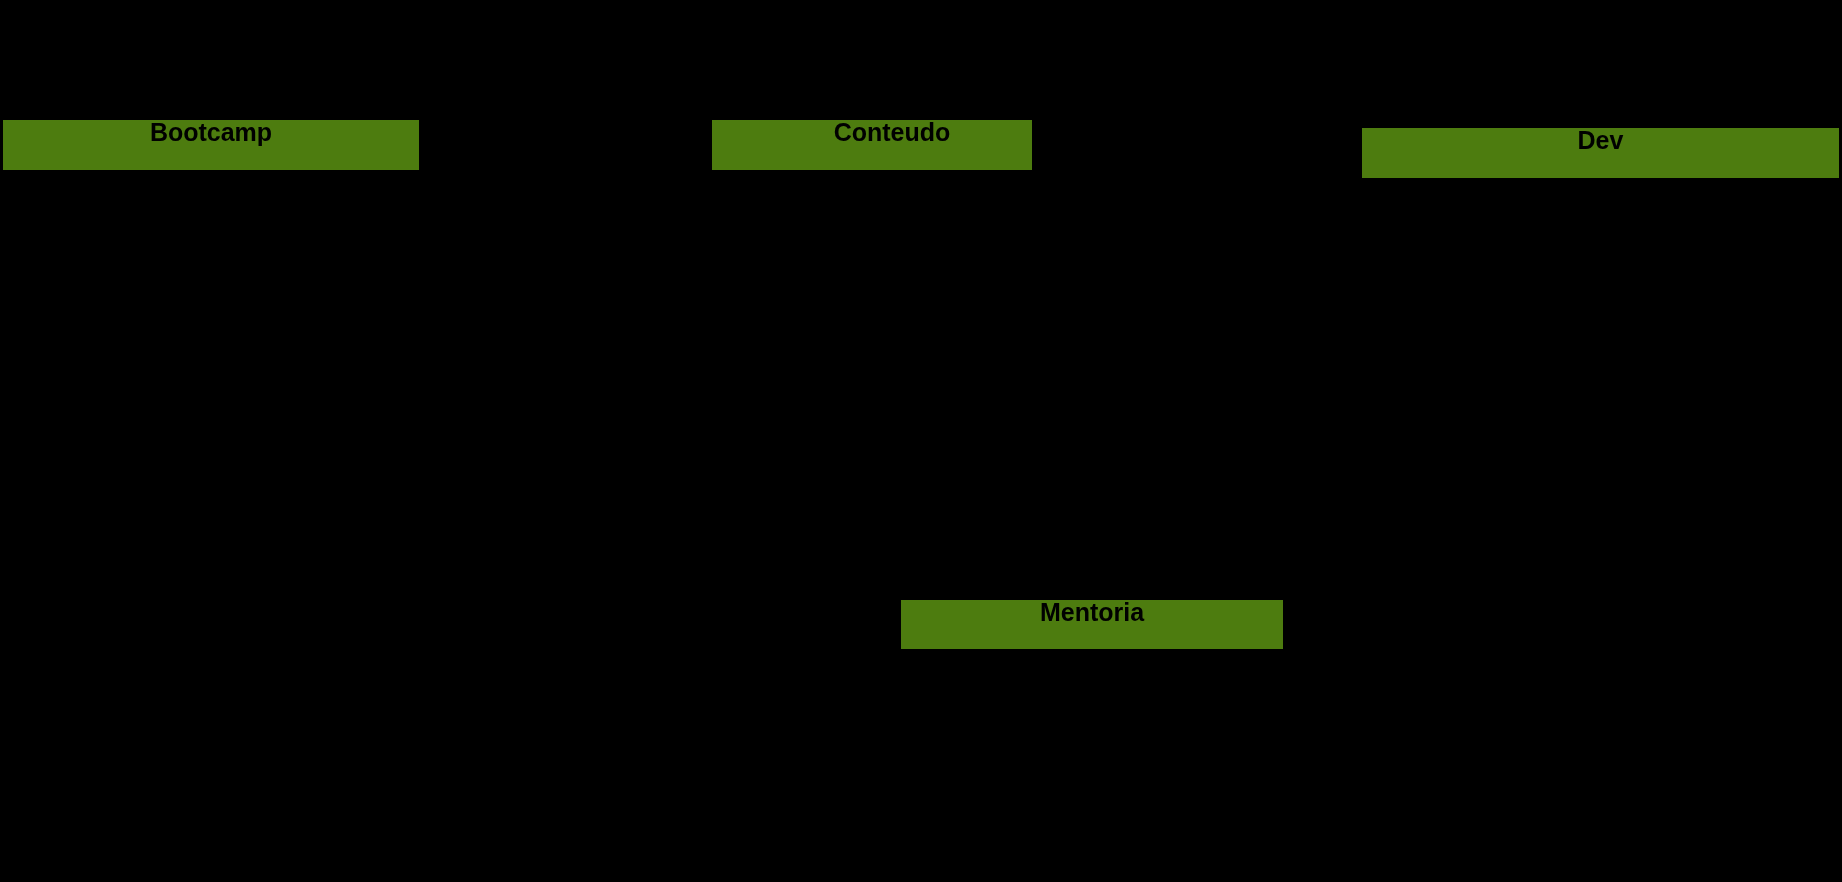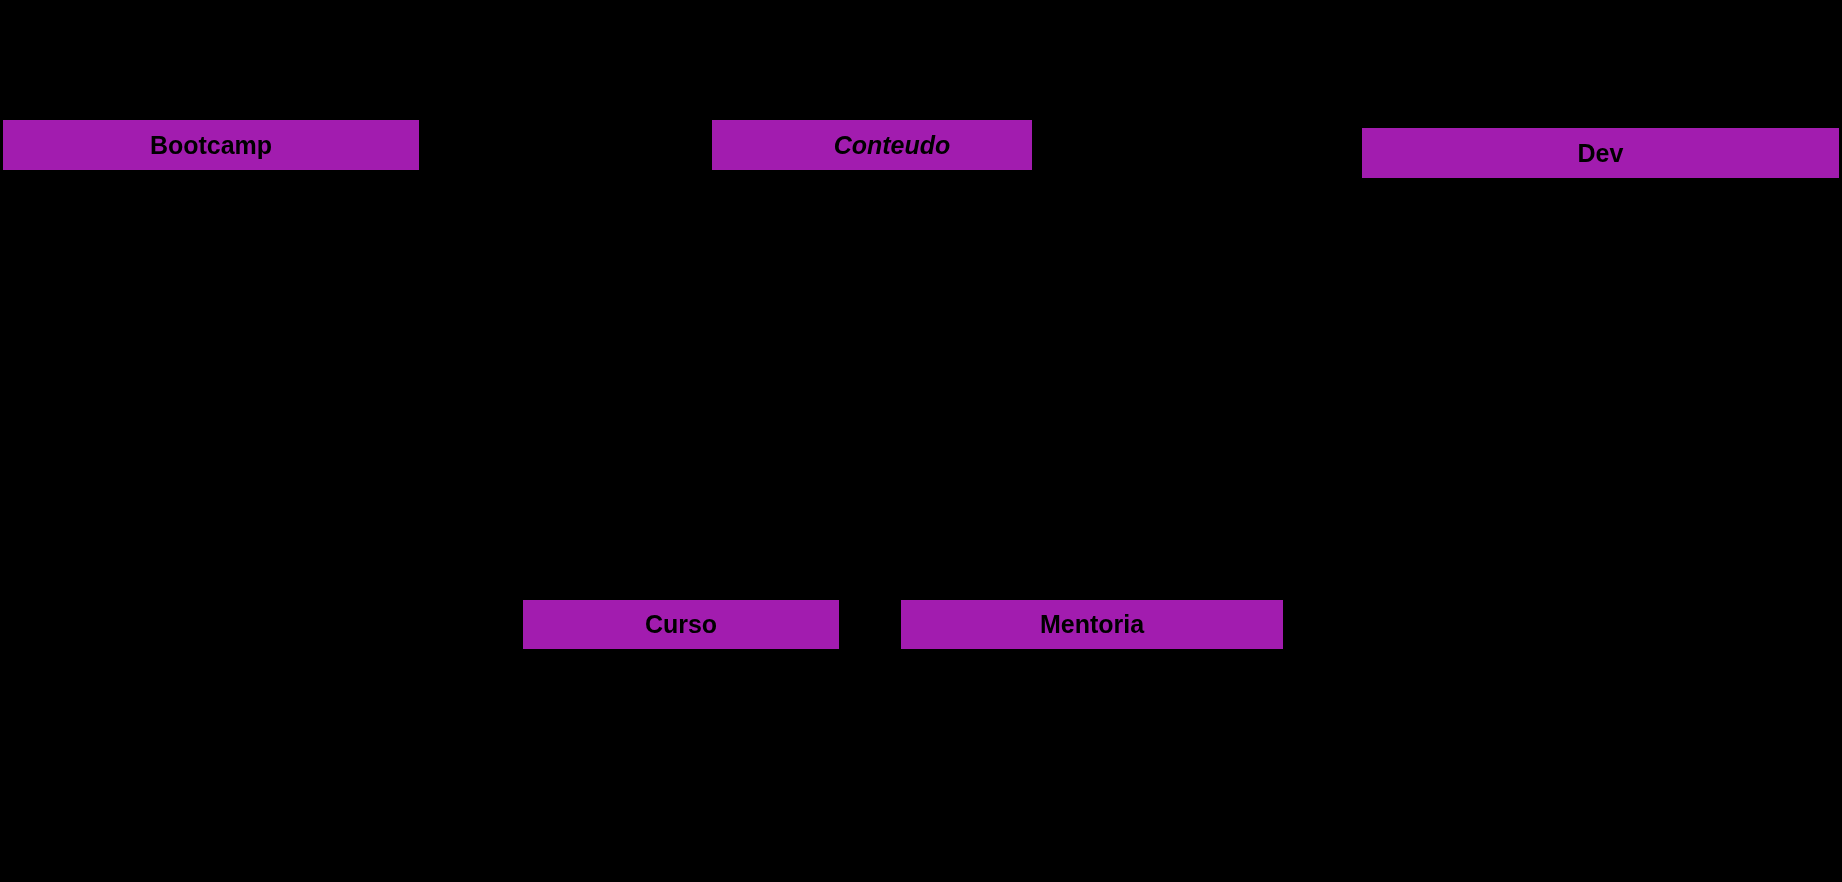--- a/index.html
+++ b/index.html
@@ -10,34 +10,33 @@
   .canvas {
     position: relative;
     width: 1842px;
     height: 882px;
     background: #000000;
     overflow: hidden;
     font-family: "Liberation Sans", "DejaVu Sans", sans-serif;
   }
   .node {
     position: absolute;
-    background: #a21caf;
+    background: #4d7c0f;
     display: flex;
-    align-items: center;
+    align-items: flex-start;
     justify-content: center;
   }
   .node-label {
     color: #000000;
     font-size: 25px;
     font-weight: bold;
     line-height: 1;
     white-space: nowrap;
   }
   .node-label.italic {
-    font-style: italic;
     margin-left: 40px;
   }
   
   .node-bootcamp { left: 3px;    top: 120px; width: 416px; height: 50px; }
   .node-conteudo { left: 712px;  top: 120px; width: 320px; height: 50px; }
   .node-dev      { left: 1362px; top: 128px; width: 477px; height: 50px; }
   
   .node-curso    { left: 523px;  top: 600px; width: 316px; height: 49px; }
   .node-mentoria { left: 901px;  top: 600px; width: 382px; height: 49px; }
 </style>
@@ -51,21 +50,18 @@
   </div>
 
   <div class="node node-conteudo">
     <span class="node-label italic">Conteudo</span>
   </div>
 
   <div class="node node-dev">
     <span class="node-label">Dev</span>
   </div>
 
-  <div class="node node-curso">
-    <span class="node-label">Curso</span>
-  </div>
 
   <div class="node node-mentoria">
     <span class="node-label">Mentoria</span>
   </div>
 
 </div>
 
 </body></html>

